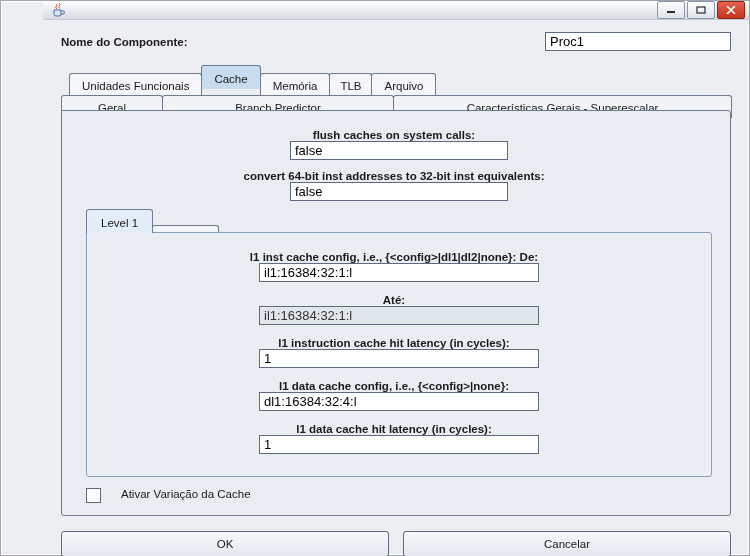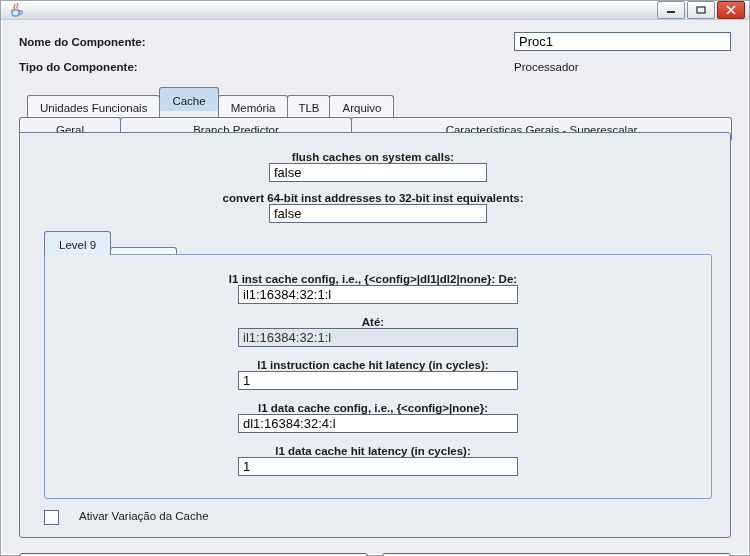--- a/index.html
+++ b/index.html
@@ -34,20 +34,21 @@
   .window {
     box-sizing: border-box;
     width: 750px;
     height: 556px;
     margin: 0 auto;
     border: 1px solid #9fa5ad;
     background: var(--bg);
     display: flex;
     flex-direction: column;
     box-shadow: 0 0 0 1px #fff inset;
+    padding-left: 42px;
   }
   
   .titlebar {
     height: 28px;
     background: linear-gradient(to bottom, var(--title-grad-a), var(--title-grad-b));
     border-bottom: 1px solid #c6cbd3;
     display:flex;
     align-items:center;
     padding: 0 4px;
   }
@@ -273,24 +274,20 @@
     </div>
   </div>
 
   <div class="content">
 
     <div class="form-row">
       <div class="label">Nome do Componente:</div>
       <input class="txt-input" type="text" value="Proc1" style="">
     </div>
 
-    <div class="form-row">
-      <div class="label">Tipo do Componente:</div>
-      <div class="value-static" style="font-weight:normal;">Processador</div>
-    </div>
 
     <div class="tabstrip" style="padding-left:8px;">
       <div class="tab">
           <span>Unidades Funcionais</span>
         </div>
       <div class="tab selected">
           <span>Cache</span>
         </div>
       <div class="tab">
           <span>Memória</span>
@@ -323,21 +320,21 @@
           <input class="txt-input finput" type="text" value="false" style="">
         </div>
         <div class="field-row">
           <div class="flabel">convert 64-bit inst addresses to 32-bit inst equivalents:</div>
           <input class="txt-input finput" type="text" value="false" style="">
         </div>
 
         <div class="leveltabs-wrap">
           <div class="leveltabs">
             <div class="ltab selected">
-                <span>Level 9</span>
+                <span>Level 1</span>
               </div>
             <div class="ltab">
                 <span>Level 2</span>
               </div>
           </div>
           <div class="level-panel">
 
             <div class="field-row">
               <div class="flabel">l1 inst cache config, i.e., {&lt;config&gt;|dl1|dl2|none}:   De:</div>
               <input class="txt-input" style="width: 280px;" type="text" value="il1:16384:32:1:l">

